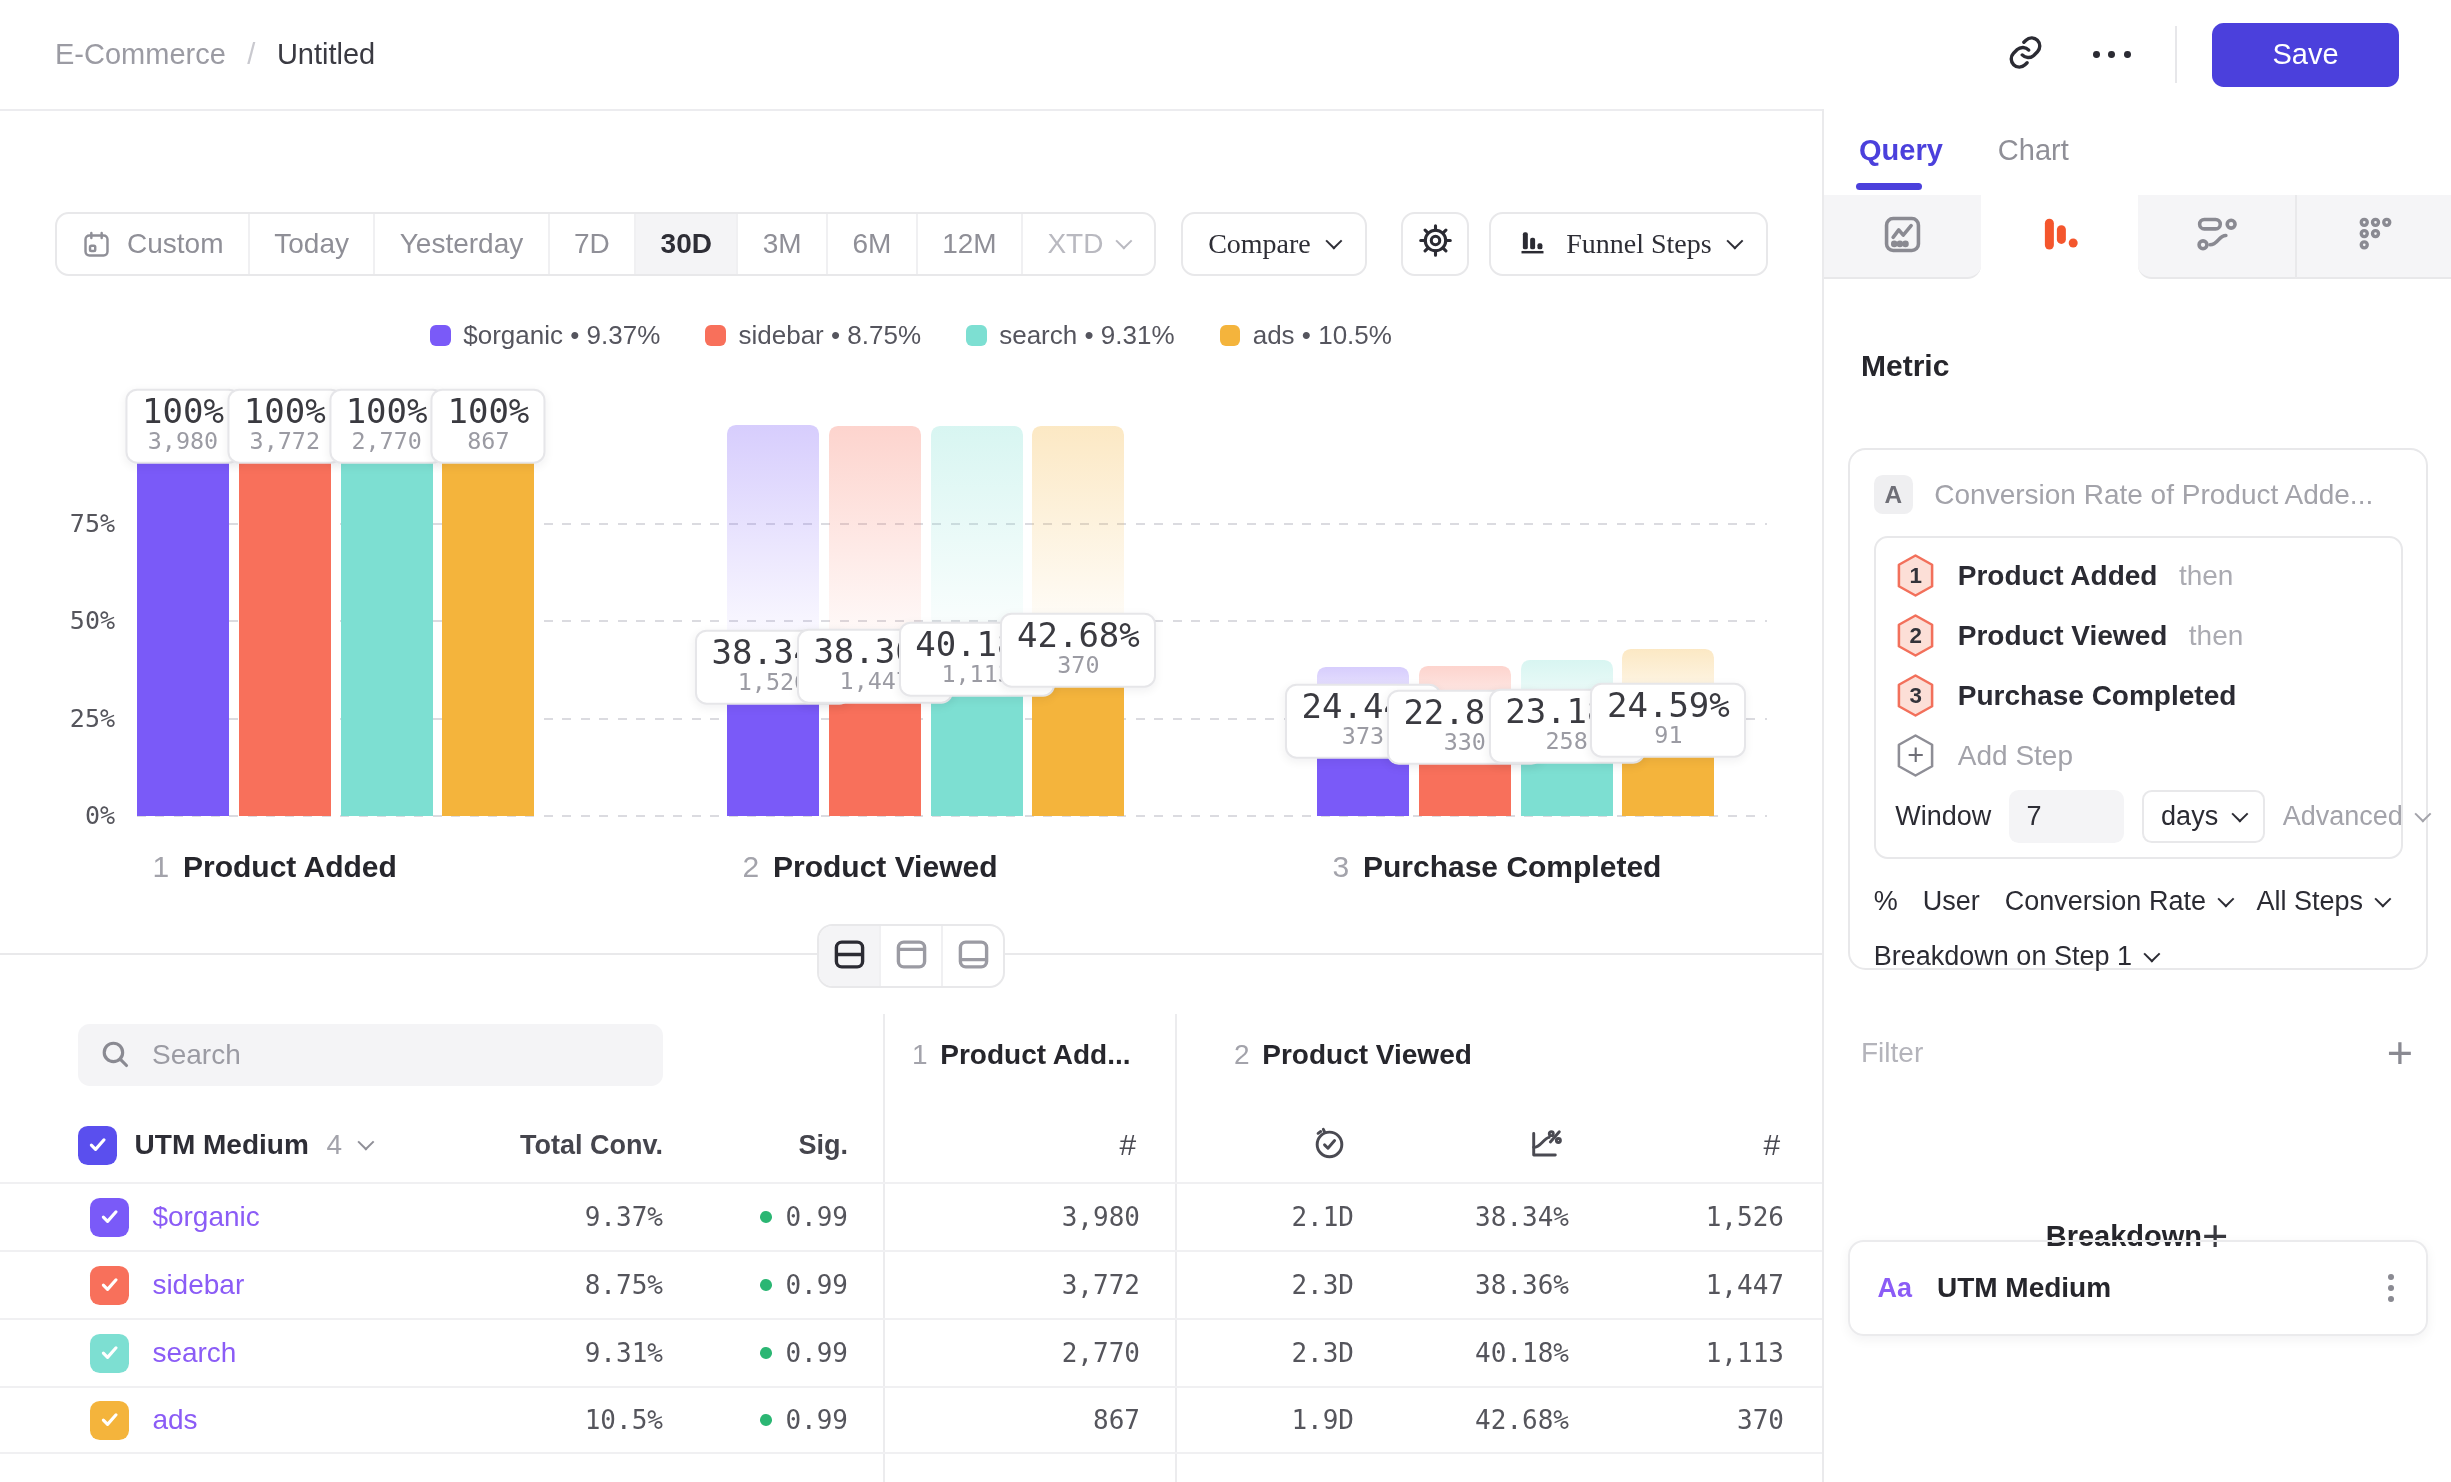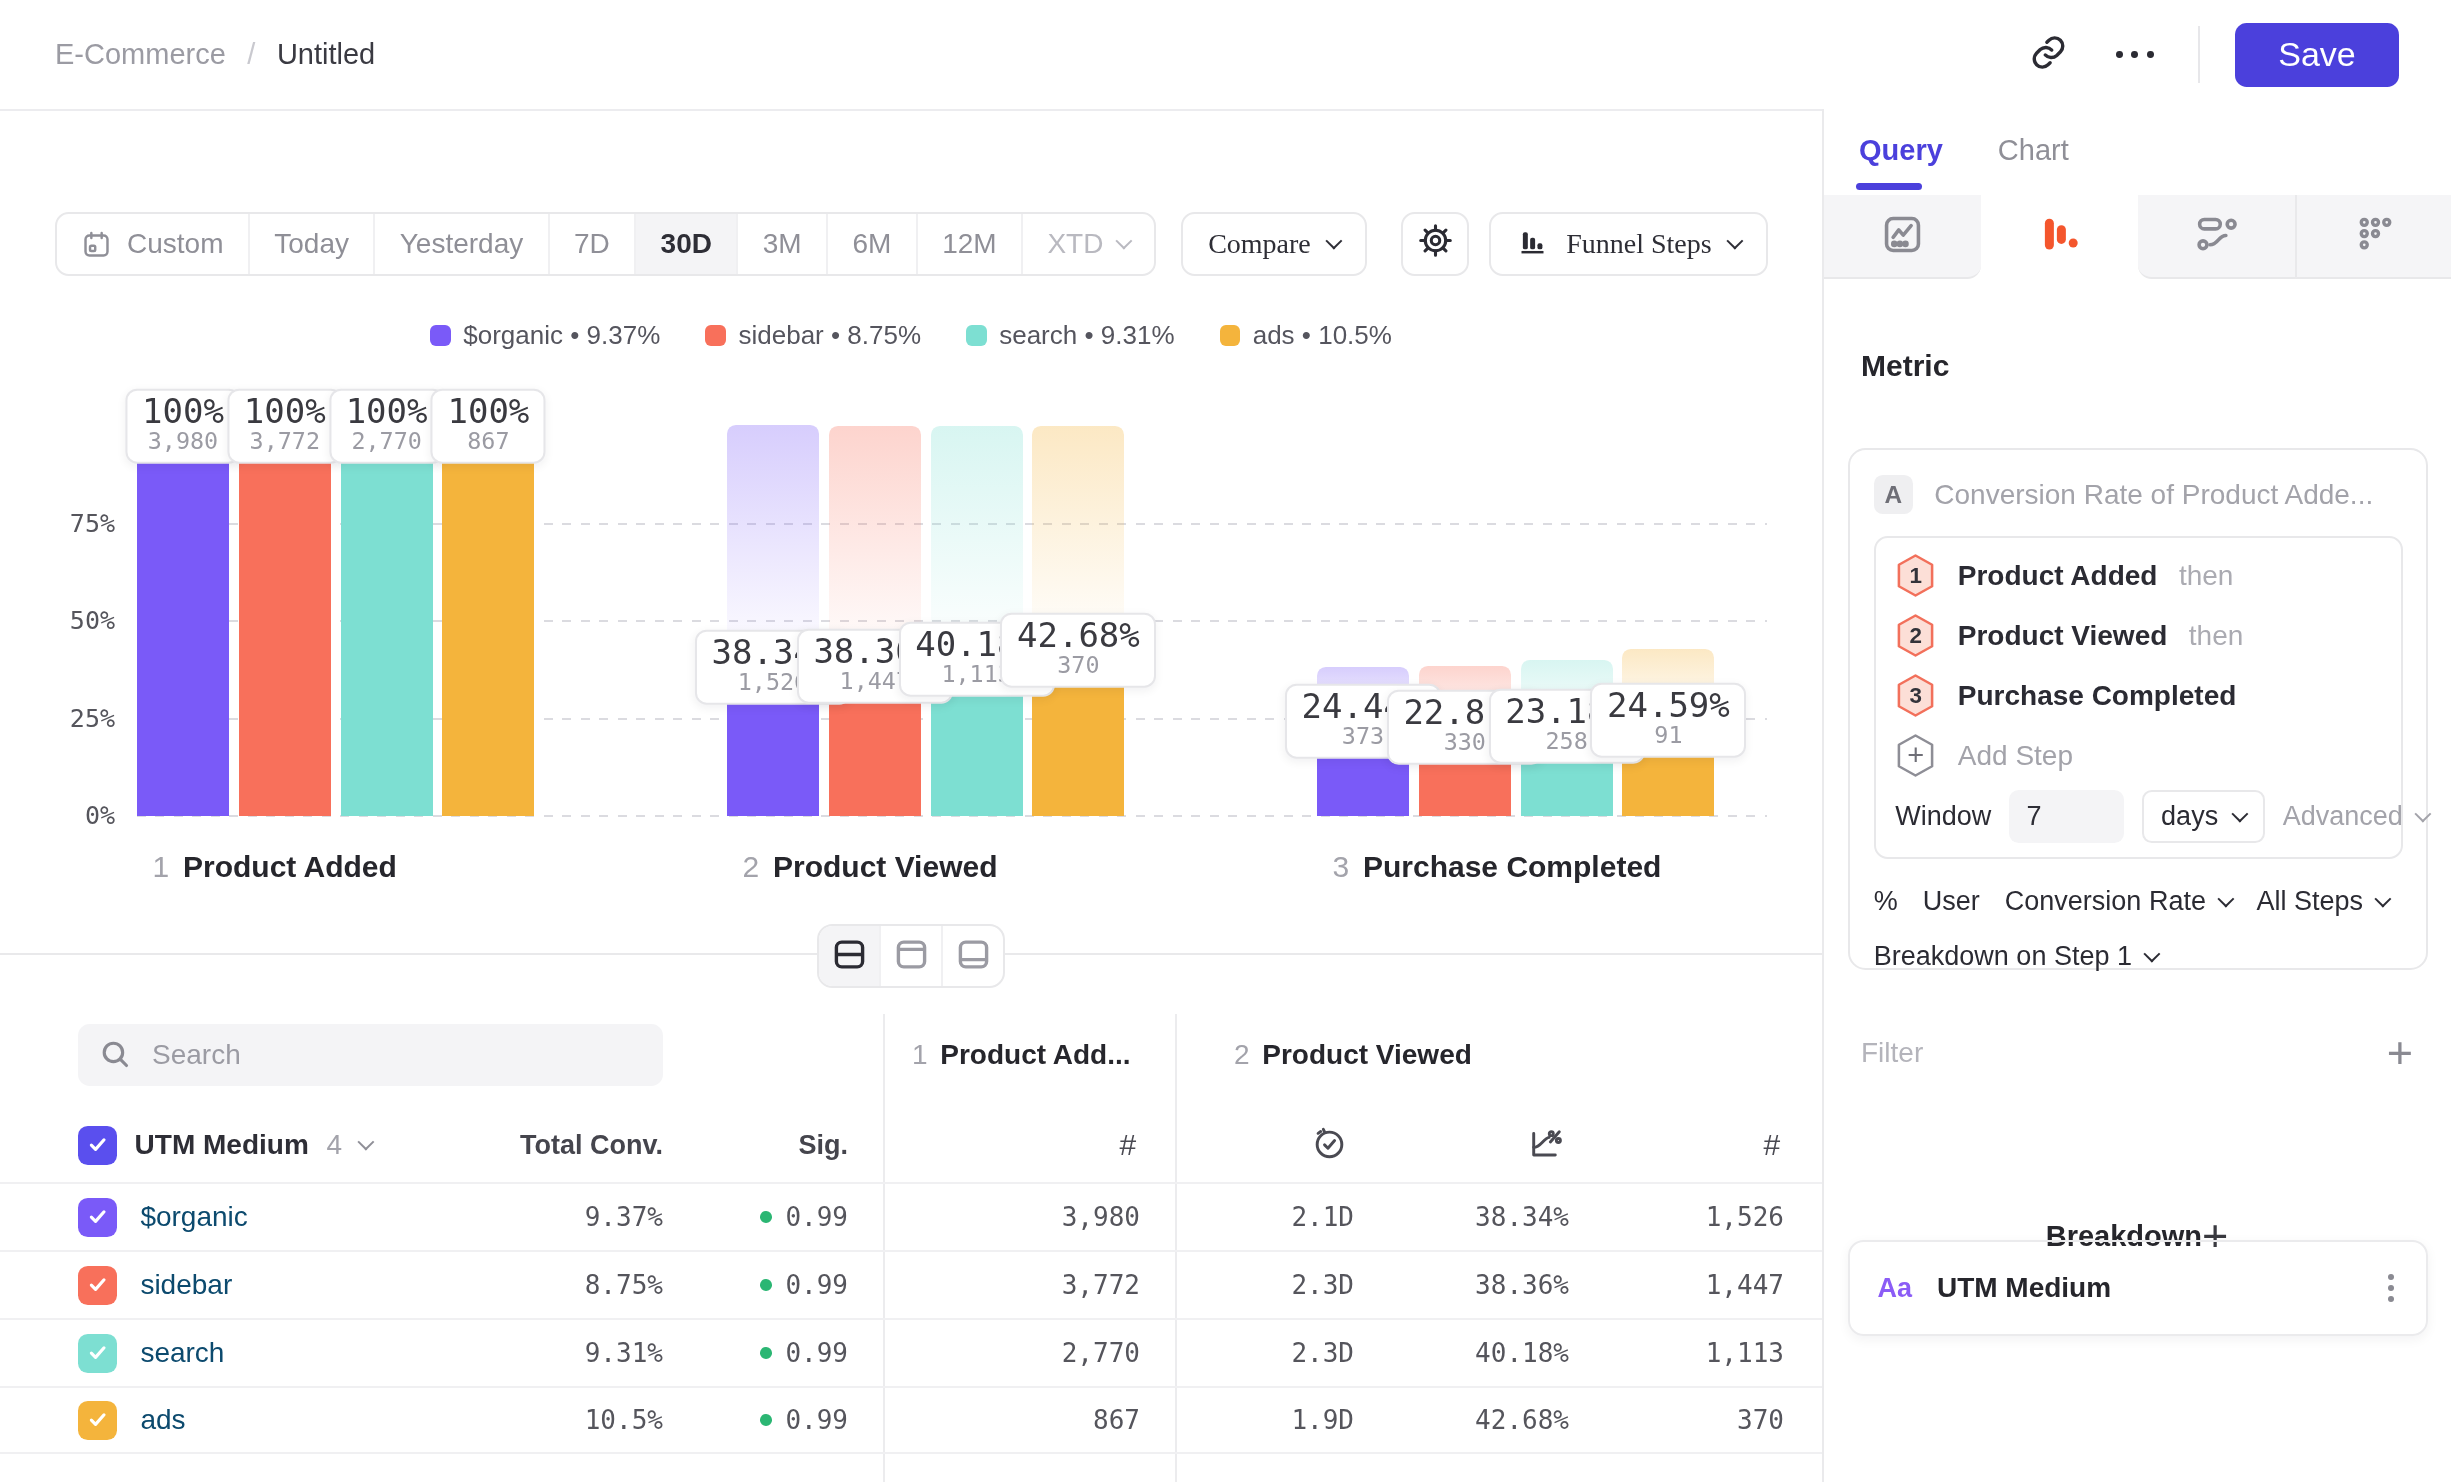--- a/index.html
+++ b/index.html
@@ -10,21 +10,21 @@
   .hdr{position:absolute;top:0;left:0;right:0;height:109px;border-bottom:2px solid #ECECEF;background:#fff;}
   .crumb{position:absolute;left:55px;top:0;height:109px;display:flex;align-items:center;gap:21.5px;font-size:29px;}
   .crumb .proj{color:#9B9BA3;cursor:pointer;}
   .crumb .sep{color:#C9C9CF;}
   .crumb .page{color:#3A3A42;font-weight:500;}
   .hdr-right{position:absolute;right:53px;top:0;height:109px;display:flex;align-items:center;gap:29px;}
   .icon-btn{width:57px;height:57px;display:flex;align-items:center;justify-content:center;cursor:pointer;border-radius:9.8px;}
   .dots-h{display:flex;gap:8.8px;}
   .dots-h i{width:6.8px;height:6.8px;border-radius:50%;background:#2B2B33;}
   .vdiv{width:2px;height:57px;background:#E7E7EA;margin:0 5.9px;}
-  .save{background:#4B40DC;color:#fff;font-size:34px;font-weight:500;border-radius:11.7px;width:164px;height:64px;
+  .save{background:#4B40DC;color:#fff;font-size:29px;font-weight:500;border-radius:11.7px;width:187px;height:64px;
         display:flex;align-items:center;justify-content:center;cursor:pointer;}
 
   
   .content{position:absolute;left:0;top:109px;width:1822px;height:1373px;}
 
   .toolbar{position:absolute;left:55px;top:103px;width:1713px;height:64px;display:flex;align-items:stretch;}
   .seggroup{display:flex;border:2px solid #E8E8EA;border-radius:13.7px;overflow:hidden;background:#fff;}
   .seg{display:flex;align-items:center;gap:14.6px;padding:0 24.4px;font-size:28px;color:#8F8F97;
        border-right:2px solid #F0F0F2;cursor:pointer;white-space:nowrap;}
   .seg:last-child{border-right:none;}
@@ -92,21 +92,21 @@
   .cell-r{justify-self:end;display:flex;align-items:center;gap:13.7px;}
   .hlabel{font-size:27px;color:#45454D;font-weight:600;}
   .dimhead{display:flex;align-items:center;gap:17.6px;}
   .dimhead .dn{font-size:28px;font-weight:600;color:#2E2E36;}
   .dimhead .dc{font-size:28px;color:#A3A3AB;}
   .rows{position:absolute;left:0;top:168px;width:100%;}
   .trow{height:68px;border-top:2px solid #F0F0F2;box-sizing:border-box;cursor:pointer;}
   .trow:last-child{border-bottom:2px solid #F0F0F2;}
   .cb{width:39px;height:39px;border-radius:9.8px;display:flex;align-items:center;justify-content:center;
       flex:none;cursor:pointer;}
-  .namecell{display:flex;align-items:center;gap:23.4px;font-size:28px;color:#0c4a6e;}
+  .namecell{display:flex;align-items:center;gap:23.4px;font-size:28px;color:#8b5cf6;margin-left:12px;}
   .num{font-family:"DejaVu Sans Mono",monospace;font-size:26px;color:#55555C;}
   .sigdot{width:11.7px;height:11.7px;border-radius:50%;background:#2BB673;flex:none;}
 
   
   .panel{position:absolute;left:1822px;top:109px;width:630px;height:1373px;border-left:2px solid #EAEAEC;
          background:#fff;box-sizing:border-box;}
   .ptabs{position:absolute;left:35px;top:25px;display:flex;gap:55px;font-size:29px;}
   .ptab-q{color:#4B40DC;font-weight:600;cursor:pointer;}
   .ptab-c{color:#8F8F97;font-weight:500;cursor:pointer;}
   .underline{position:absolute;left:32px;top:74px;width:66px;height:6.8px;border-radius:3.9px;background:#4B40DC;}

